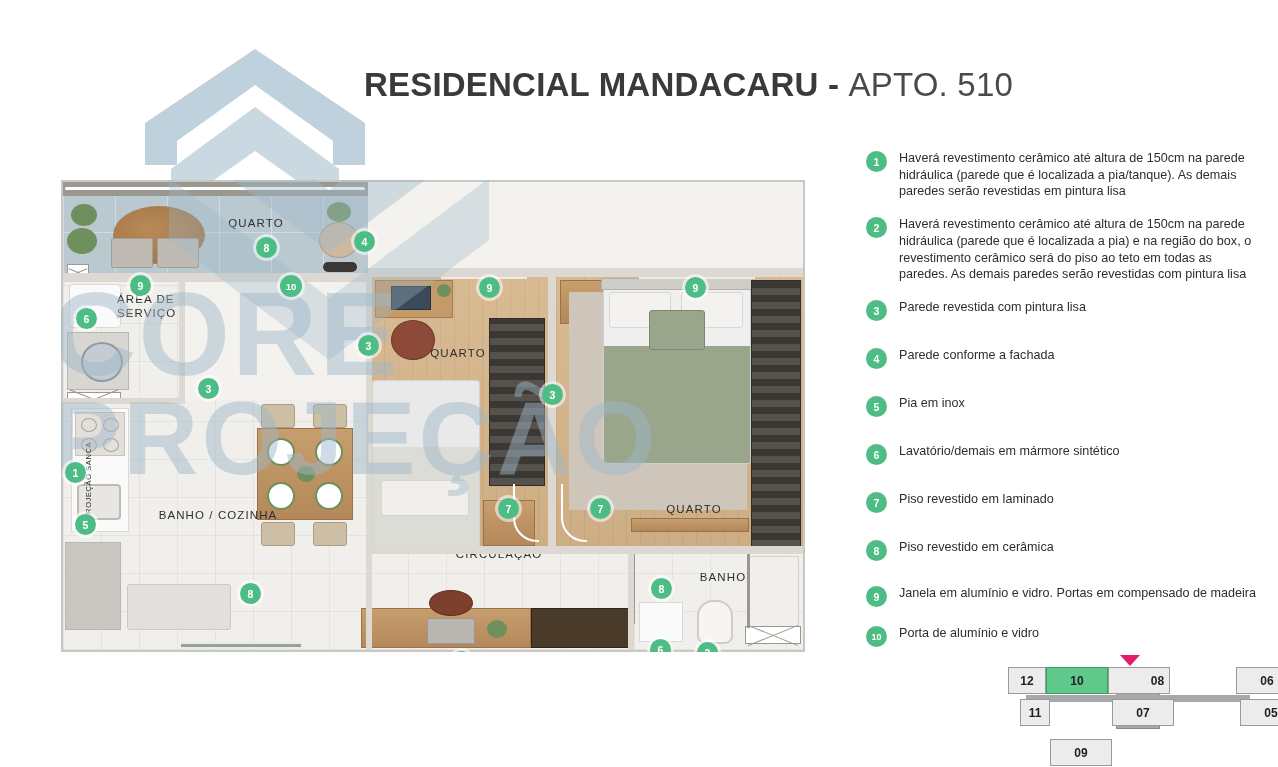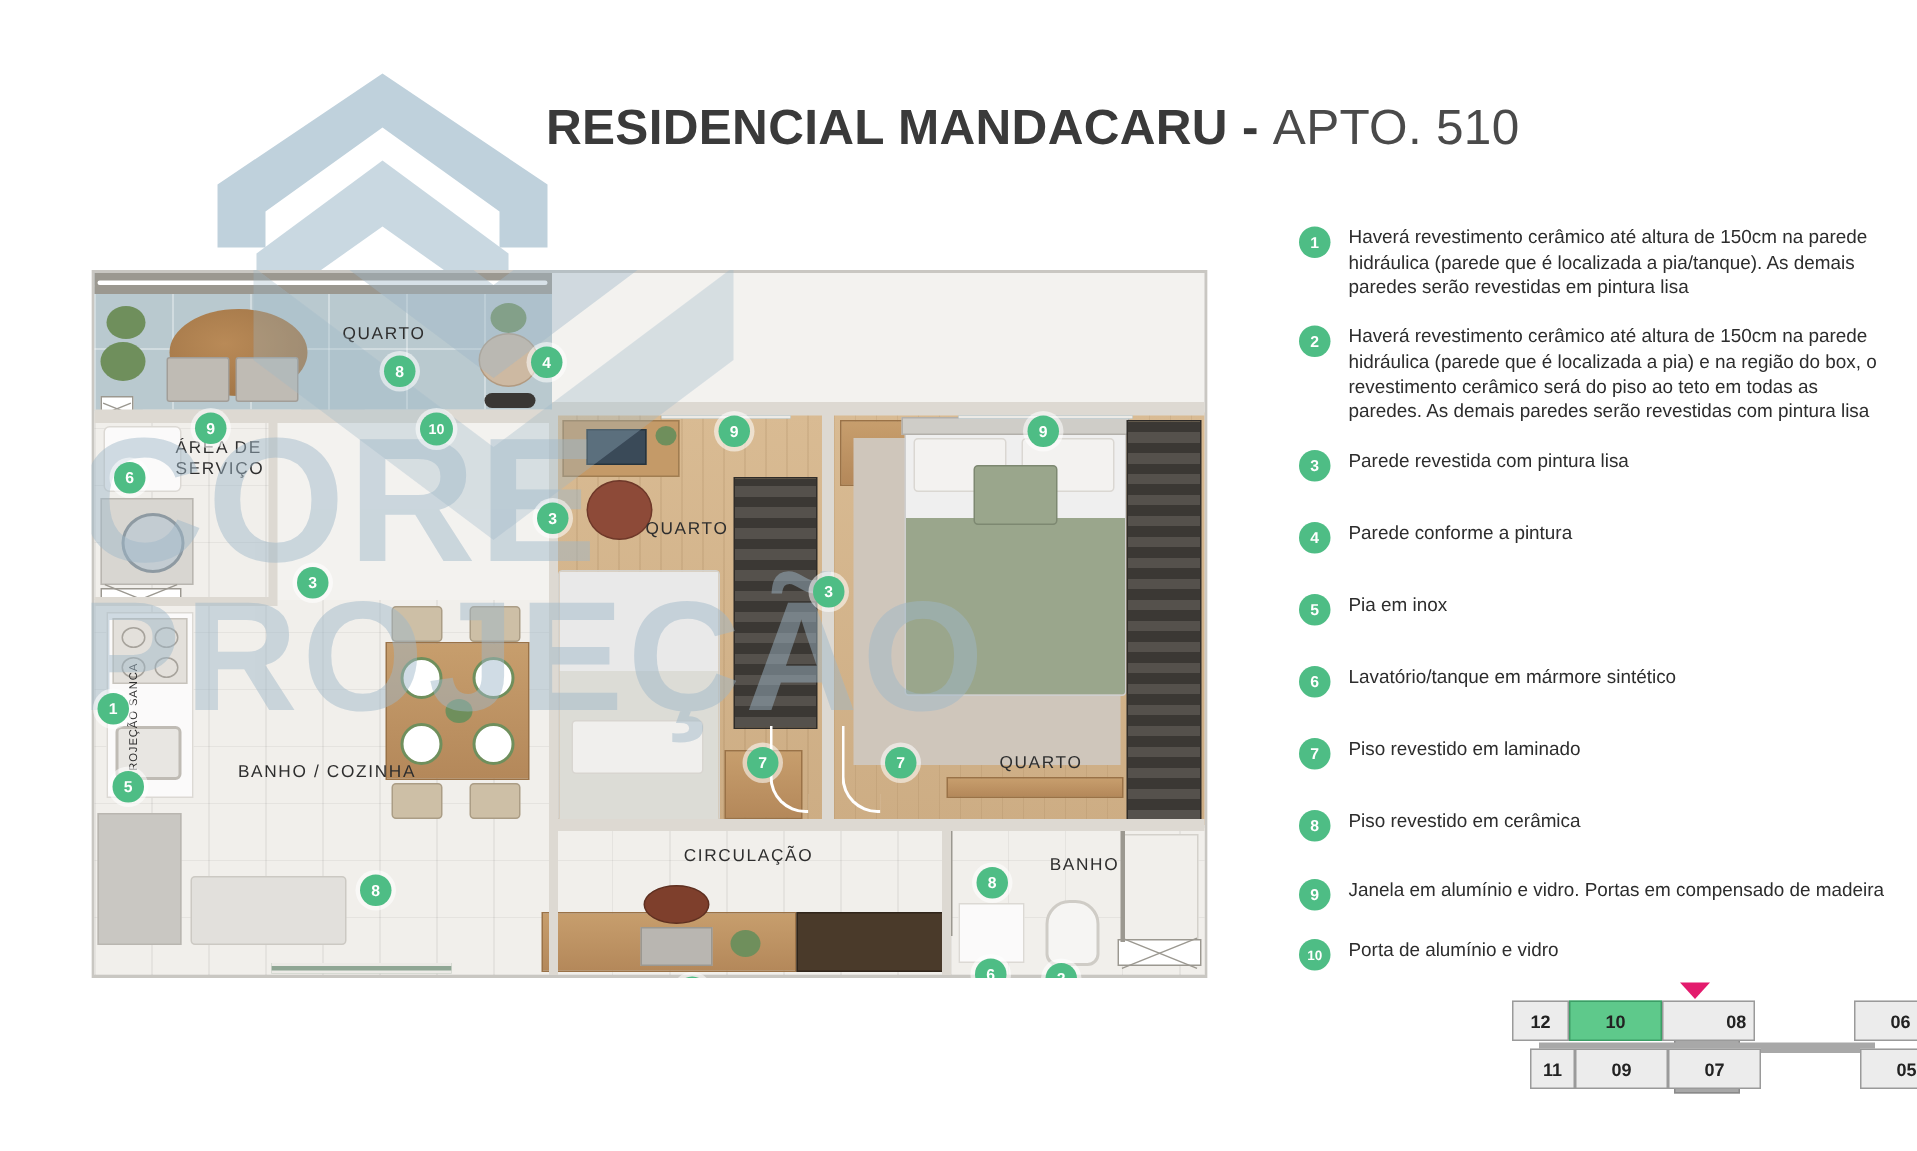--- a/index.html
+++ b/index.html
@@ -196,21 +196,21 @@
     <div class="fx" style="left:540px;top:98px;width:152px;height:12px;background:#cfcdc8;border:1px solid #b3b0ab;"></div>
     <div class="fx" style="left:548px;top:112px;width:62px;height:36px;background:#f3f2f0;border:1px solid #dad7d2;border-radius:3px;"></div>
     <div class="fx" style="left:620px;top:112px;width:62px;height:36px;background:#f3f2f0;border:1px solid #dad7d2;border-radius:3px;"></div>
     <div class="fx" style="left:588px;top:130px;width:56px;height:40px;background:#9aa68c;border:1px solid #7d8871;border-radius:3px;"></div>
     <div class="fx closet" style="left:690px;top:100px;width:50px;height:268px;"></div>
     <div class="fx counter" style="left:570px;top:338px;width:118px;height:14px;"></div>
     <div class="rlabel" style="left:588px;top:322px;width:90px;">QUARTO</div>
     <div class="win" style="left:578px;top:92px;width:116px;height:7px;"></div>
 
     <div class="room tile" style="left:309px;top:372px;width:262px;height:98px;"></div>
-    <div class="rlabel" style="left:368px;top:384px;width:140px;">CIRCULAÇÃO</div>
+    <div class="rlabel" style="left:368px;top:367px;width:140px;">CIRCULAÇÃO</div>
     <div class="fx counter" style="left:300px;top:428px;width:170px;height:40px;"></div>
     <div class="fx dark-counter" style="left:470px;top:428px;width:104px;height:40px;"></div>
     <div class="fx" style="left:366px;top:438px;width:48px;height:26px;background:#b9b6b1;border:1px solid #9b9891;"></div>
     <div class="fx circ" style="left:368px;top:410px;width:44px;height:26px;background:#7e3f2c;border:1px solid #5e2f20;"></div>
     <div class="fx plant" style="left:426px;top:440px;width:20px;height:18px;"></div>
 
     <div class="room tile" style="left:573px;top:372px;width:169px;height:98px;"></div>
     <div class="rlabel" style="left:622px;top:390px;width:80px;">BANHO</div>
     <div class="fx white-box" style="left:578px;top:422px;width:44px;height:40px;"></div>
     <div class="fx" style="left:636px;top:420px;width:36px;height:44px;background:#f6f5f3;border:2px solid #cfccc6;border-radius:16px 16px 8px 8px;"></div>
@@ -273,29 +273,29 @@
     <div class="lrow">
       <div class="lbadge">2</div>
       <div class="ltext">Haverá revestimento cerâmico até altura de 150cm na parede hidráulica (parede que é localizada a pia) e na região do box, o revestimento cerâmico será do piso ao teto em todas as paredes. As demais paredes serão revestidas com pintura lisa</div>
     </div>
     <div class="lrow" style="margin-bottom:26px;">
       <div class="lbadge">3</div>
       <div class="ltext">Parede revestida com pintura lisa</div>
     </div>
     <div class="lrow" style="margin-bottom:26px;">
       <div class="lbadge">4</div>
-      <div class="ltext">Parede conforme a pintura</div>
+      <div class="ltext">Parede conforme a fachada</div>
     </div>
     <div class="lrow" style="margin-bottom:26px;">
       <div class="lbadge">5</div>
       <div class="ltext">Pia em inox</div>
     </div>
     <div class="lrow" style="margin-bottom:26px;">
       <div class="lbadge">6</div>
-      <div class="ltext">Lavatório/tanque em mármore sintético</div>
+      <div class="ltext">Lavatório/demais em mármore sintético</div>
     </div>
     <div class="lrow" style="margin-bottom:26px;">
       <div class="lbadge">7</div>
       <div class="ltext">Piso revestido em laminado</div>
     </div>
     <div class="lrow" style="margin-bottom:24px;">
       <div class="lbadge">8</div>
       <div class="ltext">Piso revestido em cerâmica</div>
     </div>
     <div class="lrow" style="margin-bottom:18px;">
@@ -316,20 +316,20 @@
     <div id="key-top" class="key-row" style="top:12px;">
         <div class="unit" style="width: 38px;">12</div>
         <div class="unit hl" style="width: 62px;">10</div>
         <div class="unit" style="width: 62px; padding-left: 37px;">08</div>
         <div style="width: 66px;"></div>
         <div class="unit" style="width: 62px;">06</div>
       </div>
     <div id="key-bottom" class="key-row" style="top: 44px; left: 0px;">
         <div style="width: 12px;"></div>
         <div class="unit" style="width: 30px;">11</div>
-        <div class="unit" style="width: 62px;">09</div>
+        <div class="unit" style="width: 62px; margin-top: 40px;">09</div>
         <div class="unit" style="width: 62px;">07</div>
         <div style="width: 66px;"></div>
         <div class="unit" style="width: 62px;">05</div>
       </div>
   </div>
 
 </div>
 
 </body></html>

